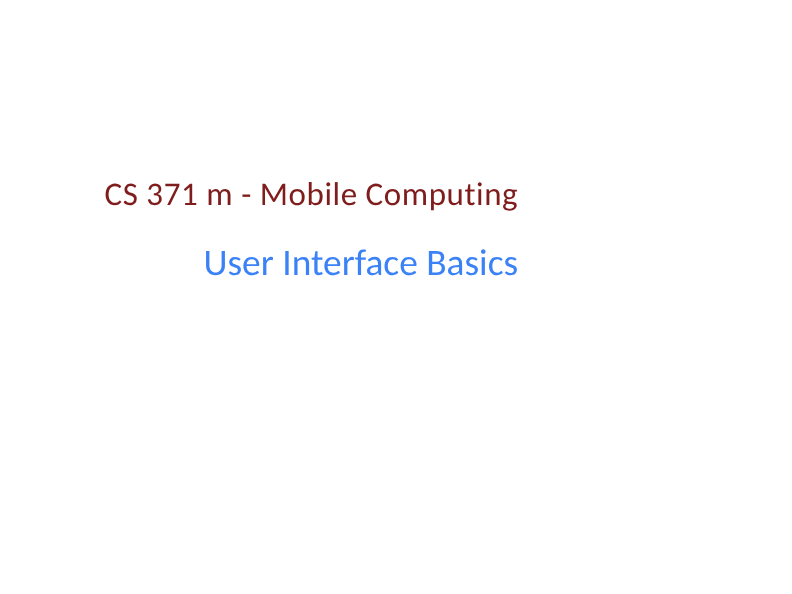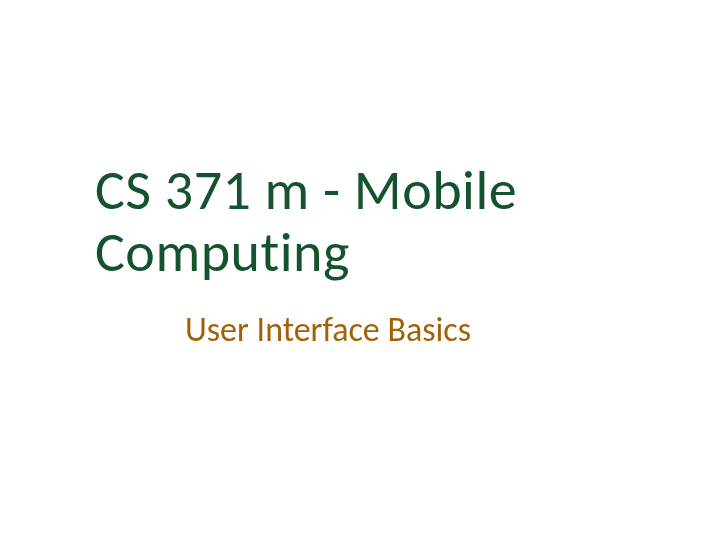--- a/index.html
+++ b/index.html
@@ -18,29 +18,29 @@
       width: 100%;
       height: 100%;
       display: flex;
       flex-direction: column;
       justify-content: flex-start;
       padding-top: 160px;
       padding-left: 95px;
       padding-right: 60px;
     }
     .title {
-      color: #14532d;
-      font-size: 56px;
+      color: #7f1d1d;
+      font-size: 30px;
       font-weight: 400;
       letter-spacing: 0.5px;
       margin-bottom: 28px;
       line-height: 1.1;
     }
     .subtitle {
-      color: #a16207;
+      color: #3b82f6;
       font-size: 34px;
       font-weight: 400;
       padding-left: 90px;
       line-height: 1.1;
     }
   </style>
 </head>
 <body>
 
 <div class="slide">

